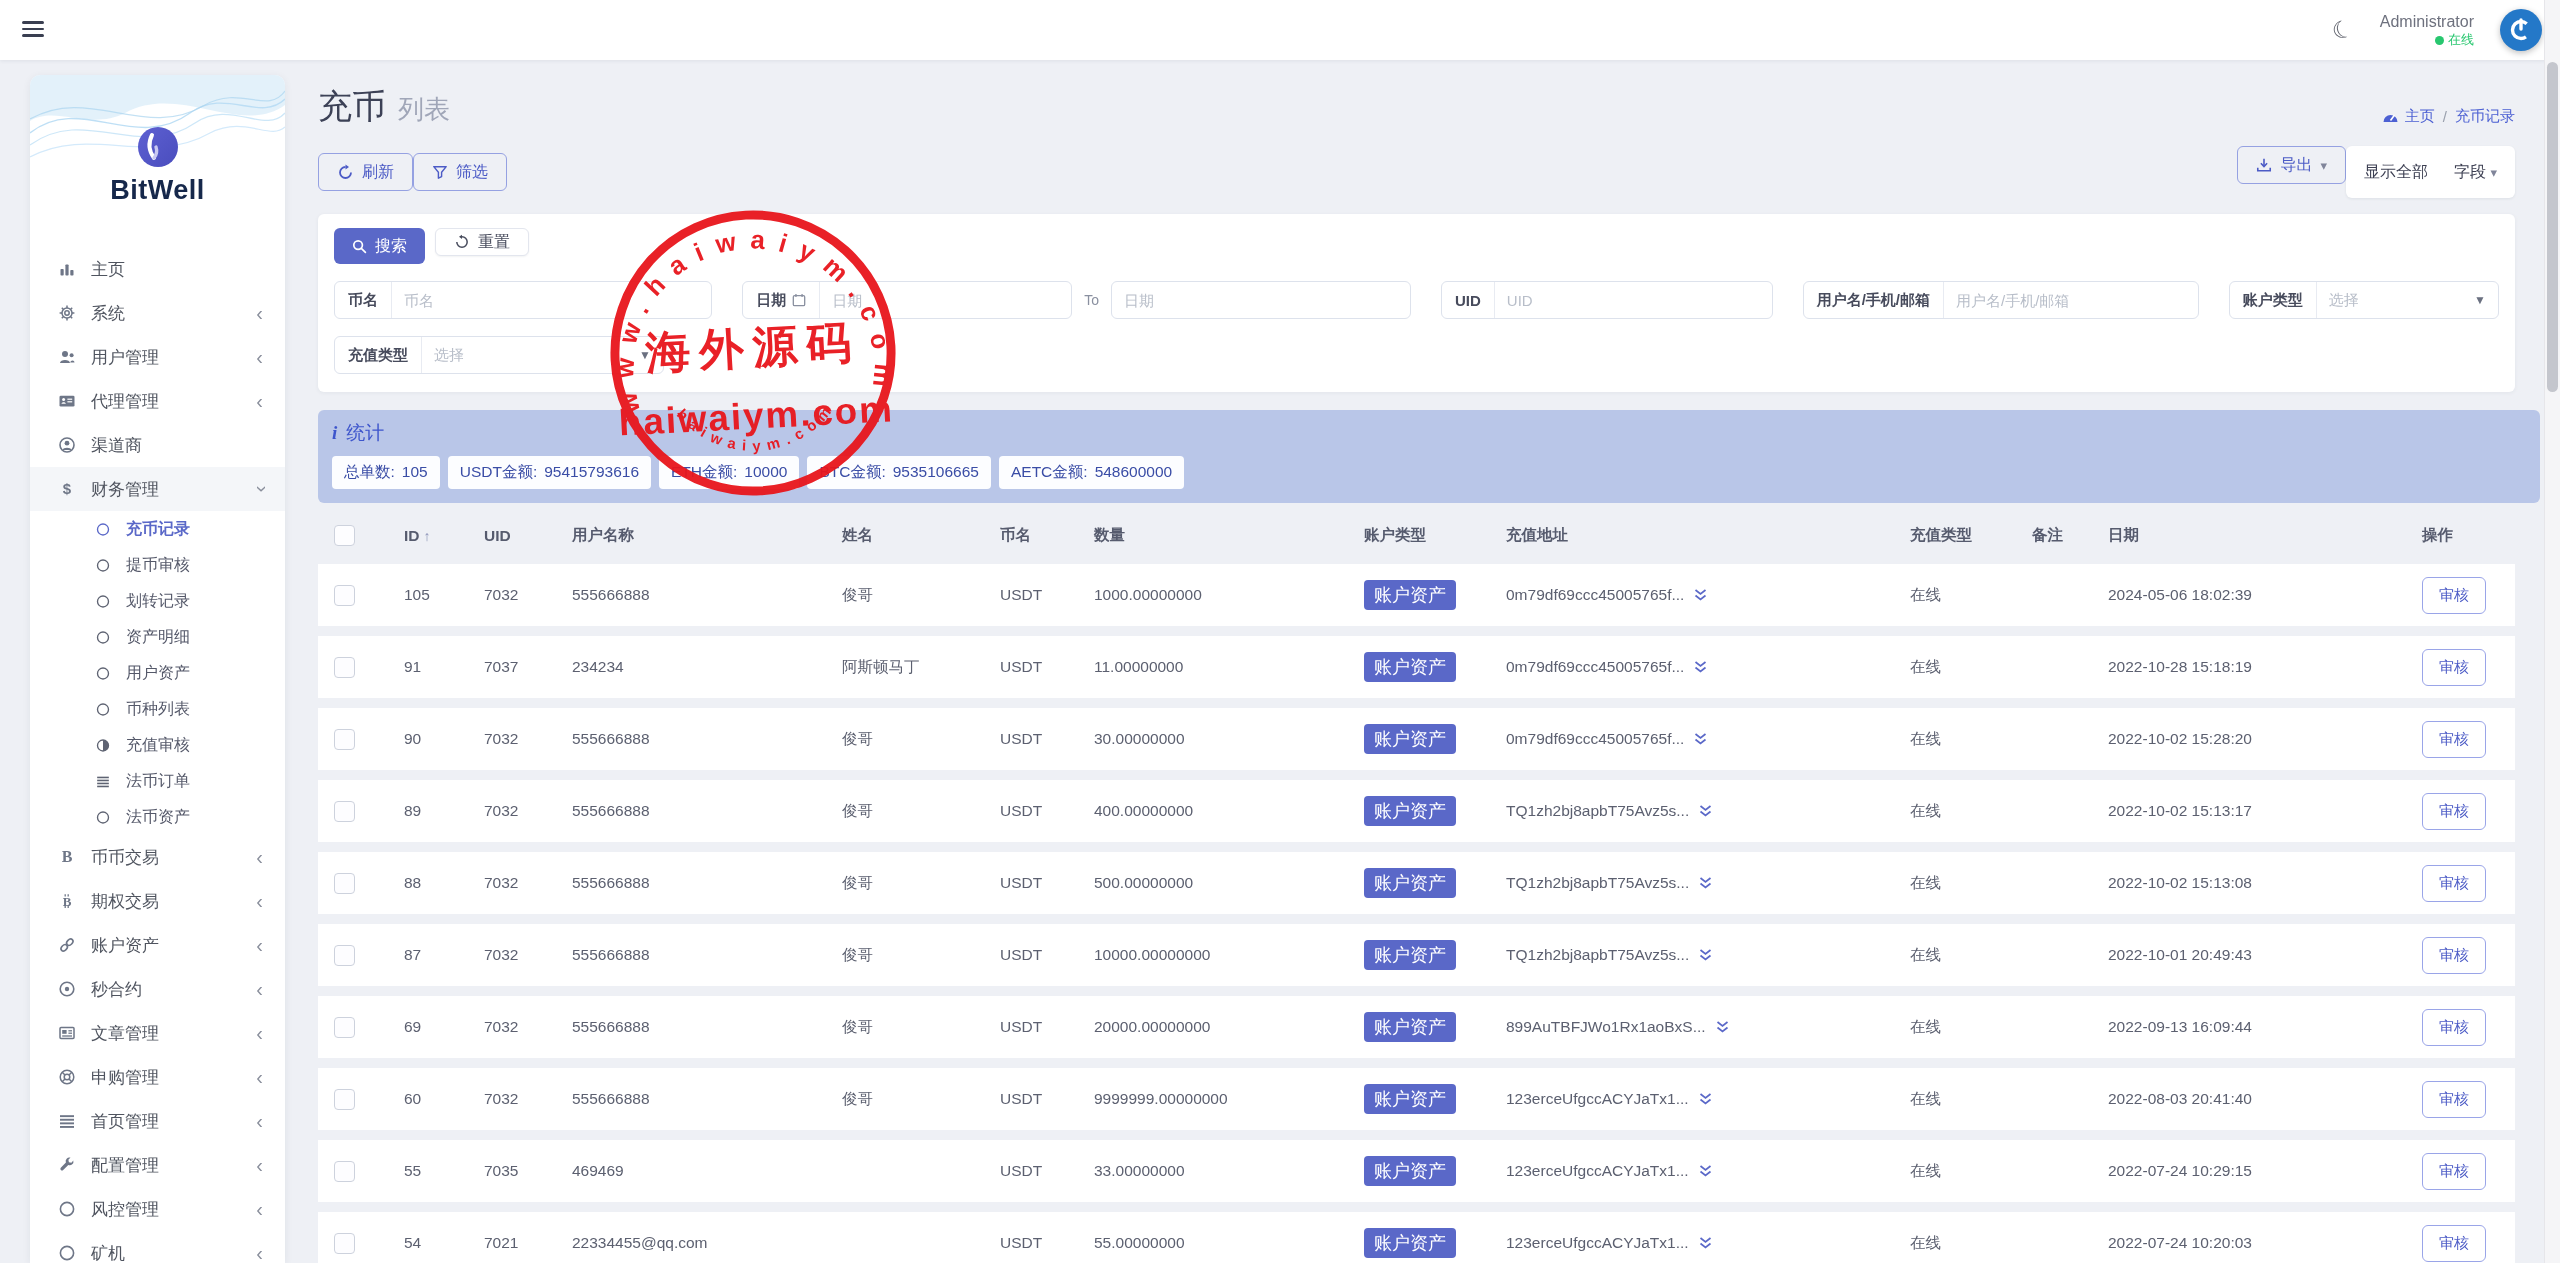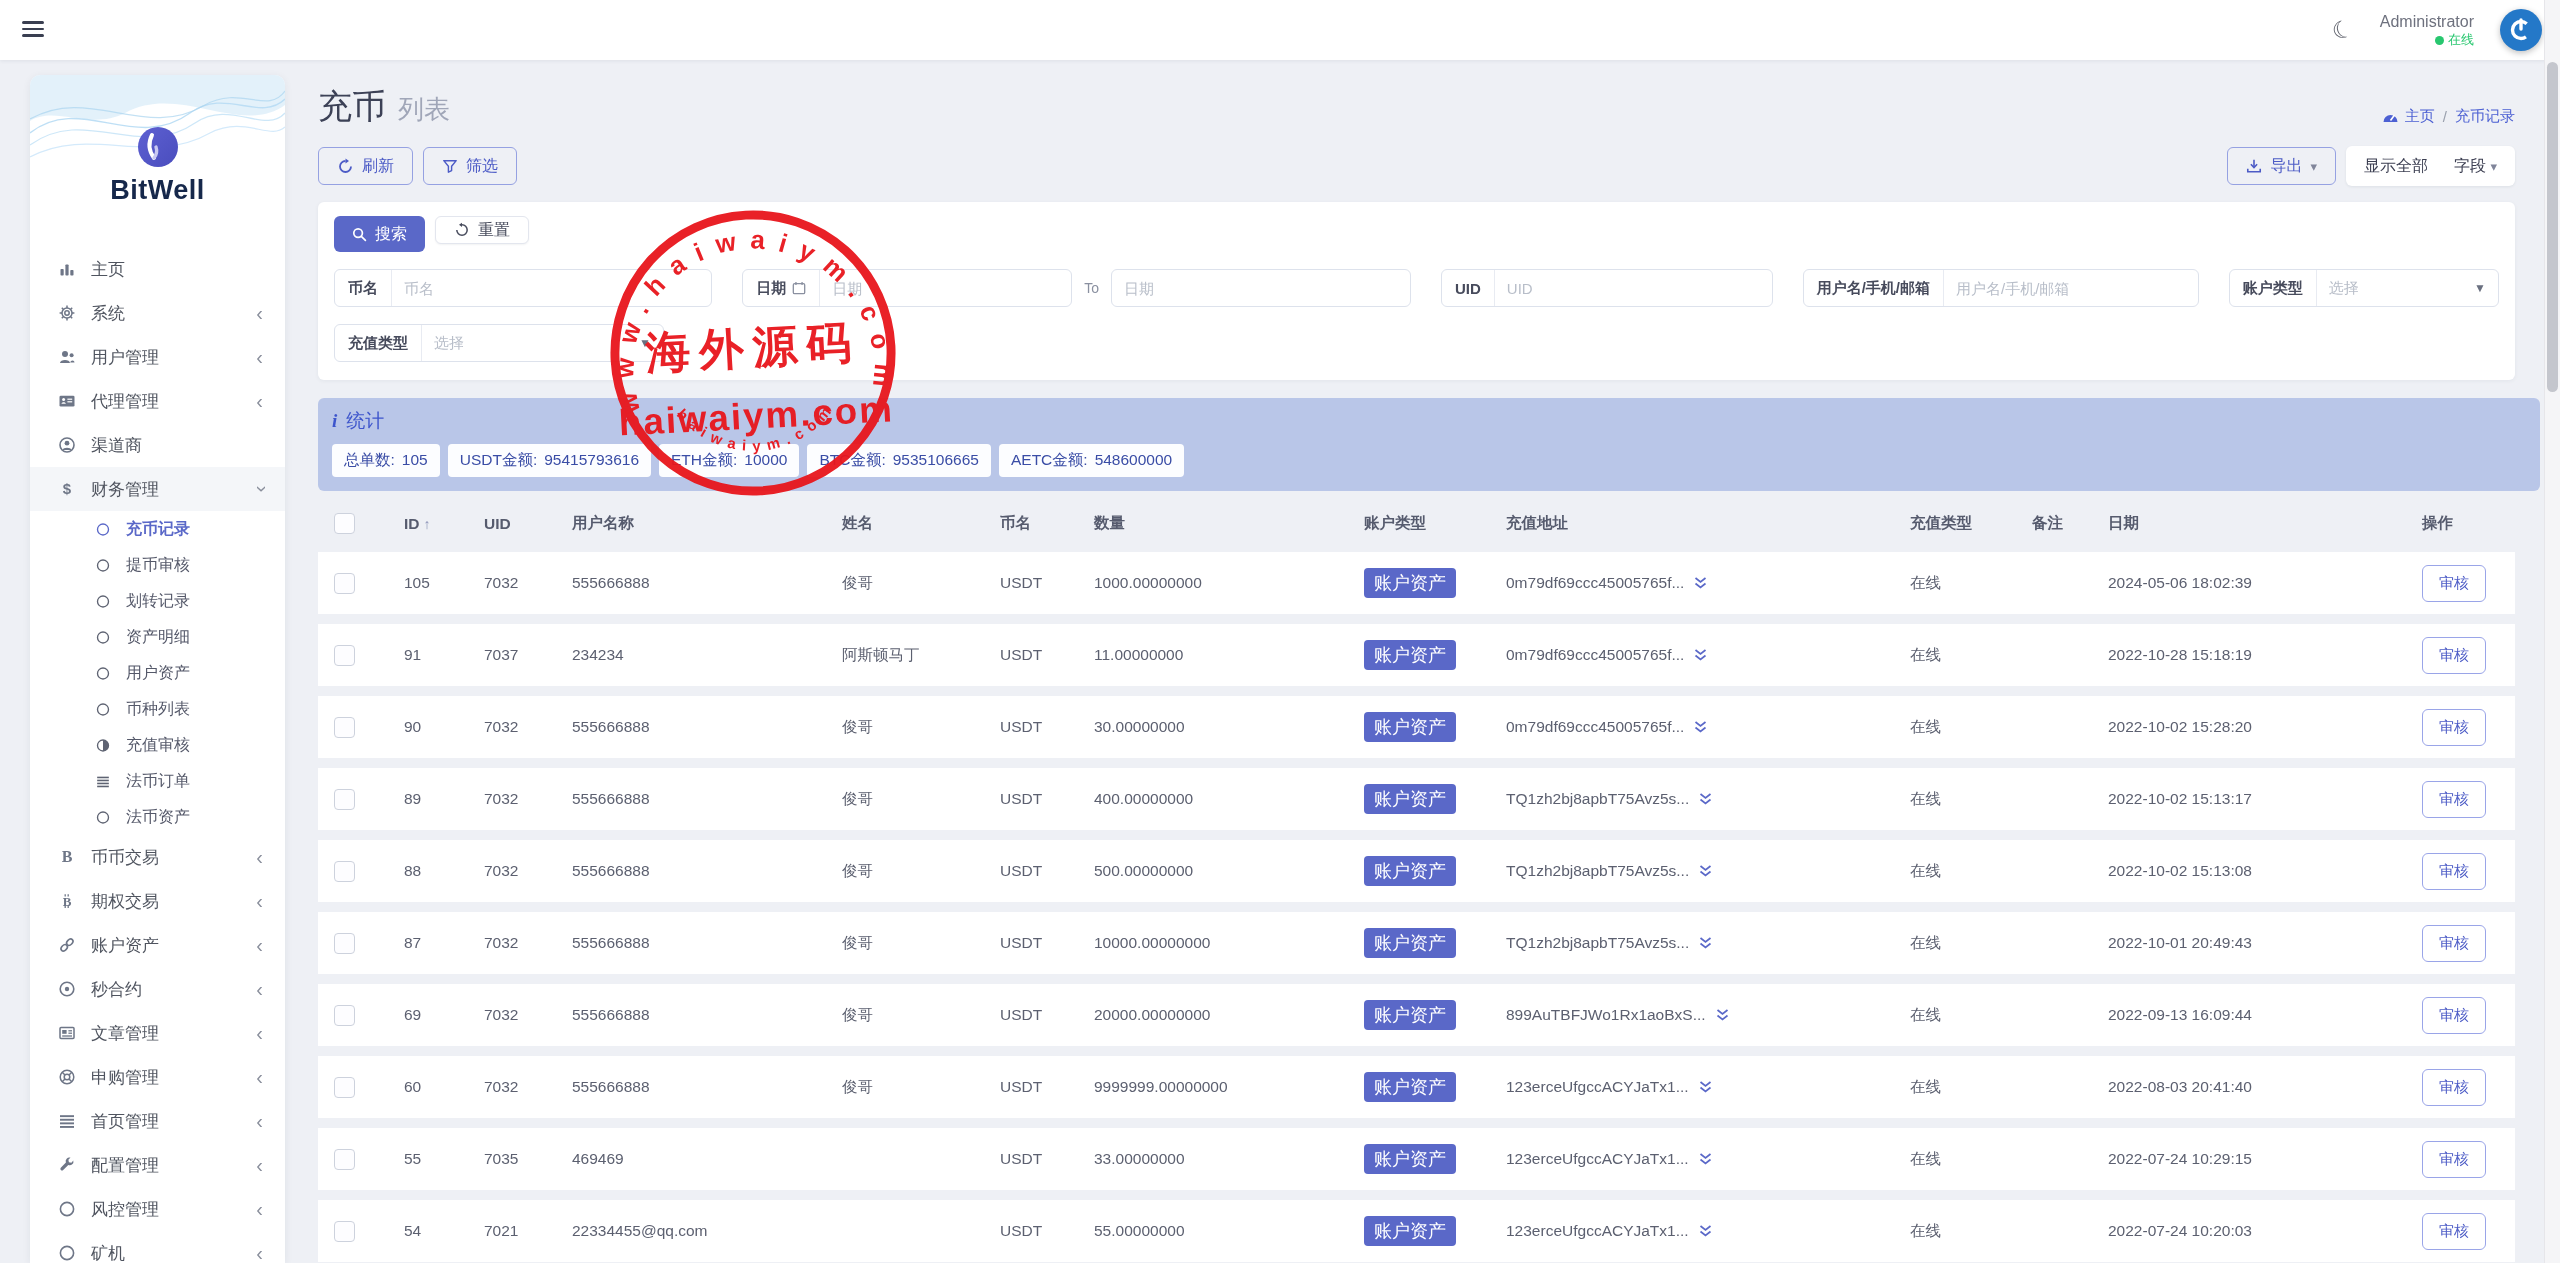--- a/index.html
+++ b/index.html
@@ -39,24 +39,24 @@
 
   
   .content{position:absolute;left:318px;top:60px;width:2197px;}
   .page-head{margin-top:24px;display:flex;justify-content:space-between;align-items:flex-end;}
   .page-title{font-size:34px;color:#3c4156;}
   .page-subtitle{font-size:26px;color:#a0a6b8;margin-left:12px;text-align:center;}
   .breadcrumb{font-size:15px;color:#9aa0ad;display:flex;align-items:center;gap:8px;margin-bottom:4px;}
   .breadcrumb a{color:#4c60d3;text-decoration:none;display:flex;align-items:center;gap:6px;cursor:pointer;}
 
   .toolbar{margin-top:16px;display:flex;justify-content:space-between;align-items:center;}
-  .tb-left,.tb-right{display:flex;gap:10px;align-items:center;}
+  .tb-left,.tb-right{display:flex;gap:0;align-items:flex-start;}
   .btn{display:inline-flex;align-items:center;gap:8px;height:38px;padding:0 18px;border-radius:6px;font-size:16px;cursor:pointer;box-sizing:border-box;}
   .btn-outline{border:1px solid #95a1e2;color:#4c5bc6;background:transparent;}
-  .btn-white-group{background:#fff;color:#3c3f52;box-shadow:0 1px 3px rgba(31,45,61,.08);height:40px;gap:26px;}
+  .btn-white-group{background:#fff;color:#3c3f52;box-shadow:0 1px 3px rgba(31,45,61,.08);height:52px;gap:26px;}
   .chev{font-size:13px;color:#80859a;}
 
   .filter-card{margin-top:16px;background:#fff;border-radius:6px;box-shadow:0 1px 4px rgba(31,45,61,.06);padding:14px 16px 18px;}
   .filter-actions{display:flex;gap:10px;}
   .btn-primary{background:#5a68c8;color:#fff;height:36px;border-radius:6px;border:none;}
   .btn-plain{background:#fff;border:1px solid #e3e6ee;color:#474b5c;height:28px;box-shadow:0 1px 2px rgba(31,45,61,.06);}
   .filter-row{display:flex;gap:30px;margin-top:17px;align-items:center;}
   .fgroup{display:flex;align-items:center;height:38px;border:1px solid #dde2ec;border-radius:6px;background:#fff;box-sizing:border-box;}
   .fgroup .flabel{padding:0 13px;font-size:15px;font-weight:bold;color:#474b5c;white-space:nowrap;display:flex;align-items:center;gap:6px;border-right:1px solid #e8ebf2;height:100%;}
   .fgroup input{border:none;outline:none;flex:1;padding:0 12px;font-size:15px;color:#3c3f52;background:transparent;min-width:0;font-family:"Liberation Sans",sans-serif;}

